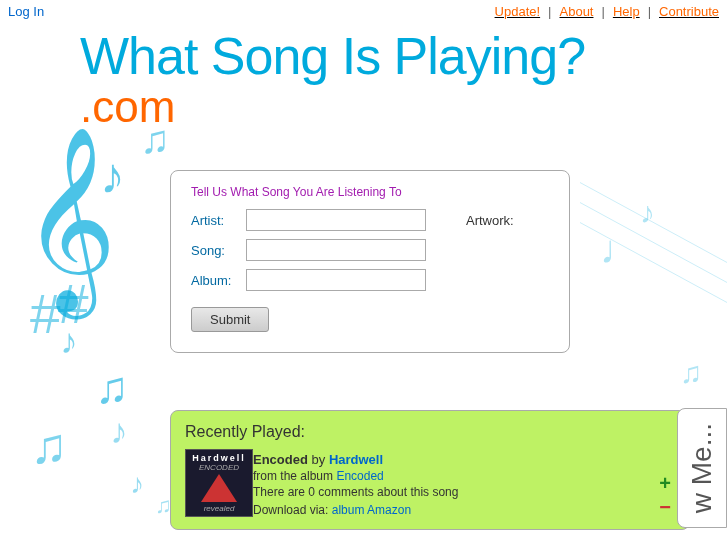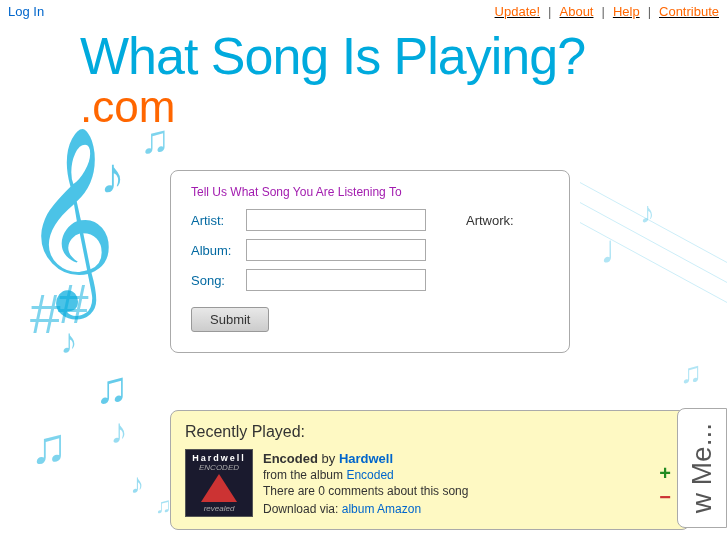--- a/index.html
+++ b/index.html
@@ -113,36 +113,35 @@
       cursor: pointer;
       color: #333;
     }
 
     
     #recently-box {
       position: absolute;
       top: 410px;
       left: 170px;
       width: 520px;
-      background: #fef9c3;
+      background: #bef264;
       border: 1px solid #aaa;
       border-radius: 8px;
       padding: 12px 14px;
       z-index: 2;
     }
     #recently-title {
       font-size: 16px;
       color: #333;
       font-weight: normal;
       margin-bottom: 8px;
     }
     #song-entry {
       display: flex;
-      align-items: center;
-      gap: 10px;
+      align-items: flex-end;
     }
     #album-art {
       width: 68px;
       height: 68px;
       background: #1a1a2e;
       flex-shrink: 0;
       position: relative;
       overflow: hidden;
       border: 1px solid #555;
     }
@@ -328,25 +327,25 @@
 </div>
 
 <div id="form-box">
   <div id="form-title">Tell Us What Song You Are Listening To</div>
   <div class="form-row">
     <span class="form-label">Artist:</span>
     <input type="text" class="form-input" style="">
     <span id="artwork-label">Artwork:</span>
   </div>
   <div class="form-row">
+    <span class="form-label">Song:</span>
+    <input type="text" class="form-input" style="">
+  </div>
+  <div class="form-row">
     <span class="form-label">Album:</span>
-    <input type="text" class="form-input" style="">
-  </div>
-  <div class="form-row">
-    <span class="form-label">Song:</span>
     <input type="text" class="form-input" style="">
   </div>
   <button id="submit-btn">Submit</button>
 </div>
 
 <div id="recently-box">
   <div id="recently-title">Recently Played:</div>
   <div id="song-entry">
 
     <div id="album-art">

